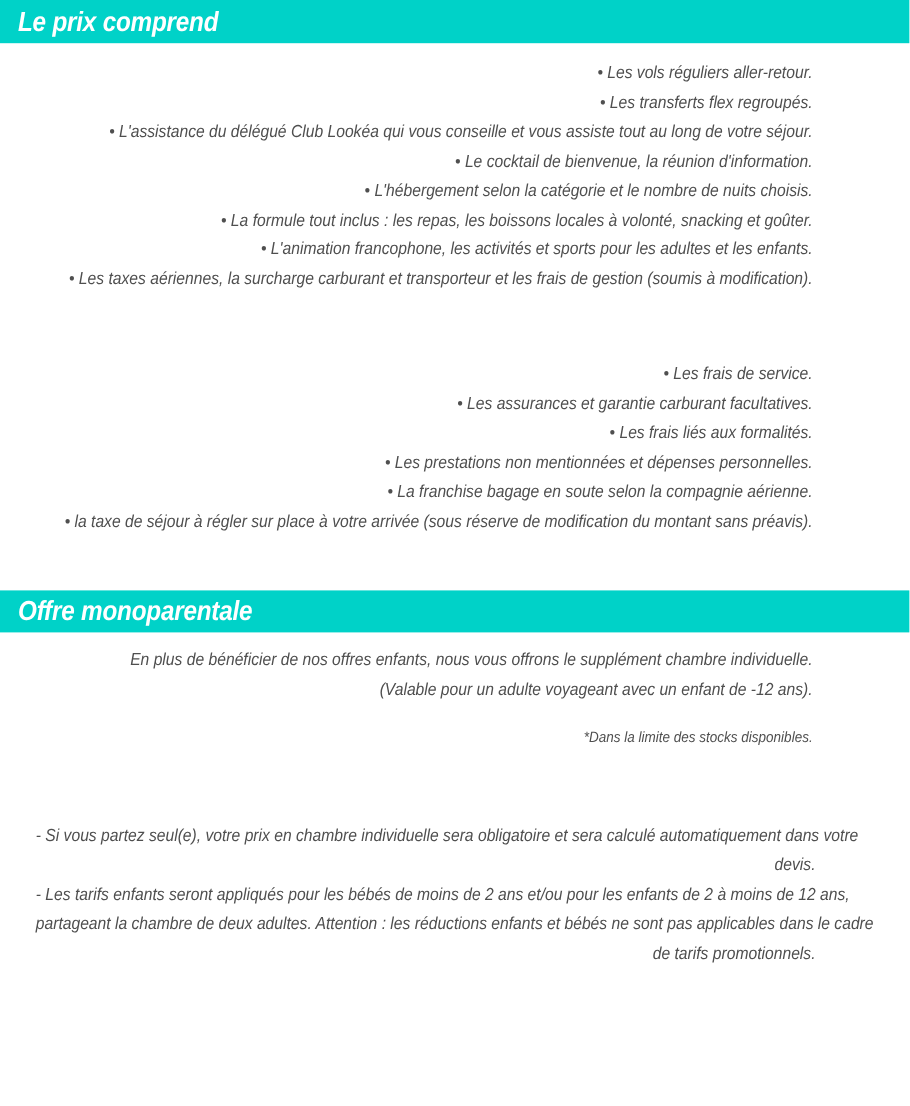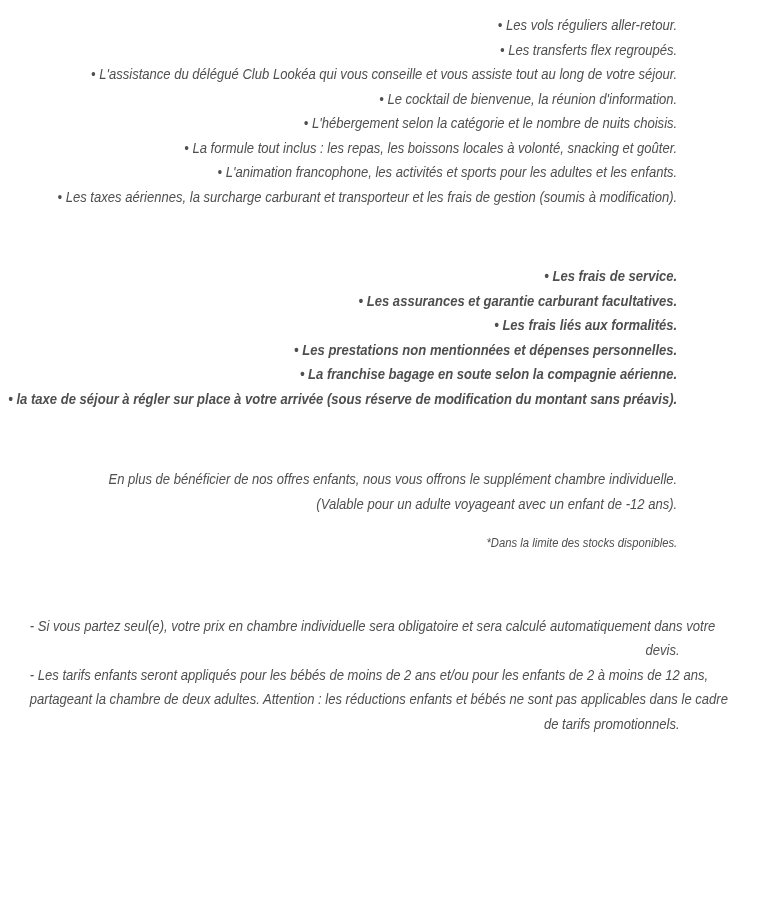--- a/index.html
+++ b/index.html
@@ -90,39 +90,42 @@
     padding-left: 2px;
   }
   .para.small {
     font-size: 12.5px;
   }
 
   
   .sec1 .section-body { padding-top: 18px; }
   .sec1 .bullet-item { margin-bottom: 10px; }
 
-  .sec2 .section-body { padding-top: 17px; font-weight: bold; }
+  .sec2 .section-body { padding-top: 17px; }
   .sec2 .bullet-item { margin-bottom: 10px; }
 
   .sec3 .section-body { padding-top: 16px; }
   .sec3 .para { margin-bottom: 10px; }
 
   .sec4 .section-body { padding-top: 17px; margin-left: 24px; }
   .sec4 .para { margin-bottom: 10px; }
 
   .spacer-1 { height: 38px; }
   .spacer-2 { height: 40px; }
   .spacer-3 { height: 42px; }
 </style>
 </head>
 <body>
 
 <div class="page">
 
   <section class="sec1">
+    <div class="section-header">
+      <span class="section-title">Le prix comprend</span>
+    </div>
     <div class="section-body">
       <ul class="bullet-list">
         <li class="bullet-item"><span class="dot">•</span><span>Les vols réguliers aller-retour.</span></li>
         <li class="bullet-item"><span class="dot">•</span><span>Les transferts flex regroupés.</span></li>
         <li class="bullet-item"><span class="dot">•</span><span>L'assistance du délégué Club Lookéa qui vous conseille et vous assiste tout au long de votre séjour.</span></li>
         <li class="bullet-item"><span class="dot">•</span><span>Le cocktail de bienvenue, la réunion d'information.</span></li>
         <li class="bullet-item"><span class="dot">•</span><span>L'hébergement selon la catégorie et le nombre de nuits choisis.</span></li>
         <li class="bullet-item"><span class="dot">•</span><span>La formule tout inclus : les repas, les boissons locales à volonté, snacking et goûter.</span></li>
         <li class="bullet-item"><span class="dot">•</span><span>L'animation francophone, les activités et sports pour les adultes et les enfants.</span></li>
         <li class="bullet-item"><span class="dot">•</span><span>Les taxes aériennes, la surcharge carburant et transporteur et les frais de gestion (soumis à modification).</span></li>
@@ -141,20 +144,23 @@
         <li class="bullet-item"><span class="dot">•</span><span>Les prestations non mentionnées et dépenses personnelles.</span></li>
         <li class="bullet-item"><span class="dot">•</span><span>La franchise bagage en soute selon la compagnie aérienne.</span></li>
         <li class="bullet-item"><span class="dot">•</span><span>la taxe de séjour à régler sur place à votre arrivée (sous réserve de modification du montant sans préavis).</span></li>
       </ul>
     </div>
   </section>
 
   <div class="spacer-2"></div>
 
   <section class="sec3">
+    <div class="section-header">
+      <span class="section-title">Offre monoparentale</span>
+    </div>
     <div class="section-body">
       <p class="para">En plus de bénéficier de nos offres enfants, nous vous offrons le supplément chambre individuelle.</p>
       <p class="para">(Valable pour un adulte voyageant avec un enfant de -12 ans).</p>
       <div style="height:16px"></div>
       <p class="para small">*Dans la limite des stocks disponibles.</p>
     </div>
   </section>
 
   <div class="spacer-3"></div>
 

